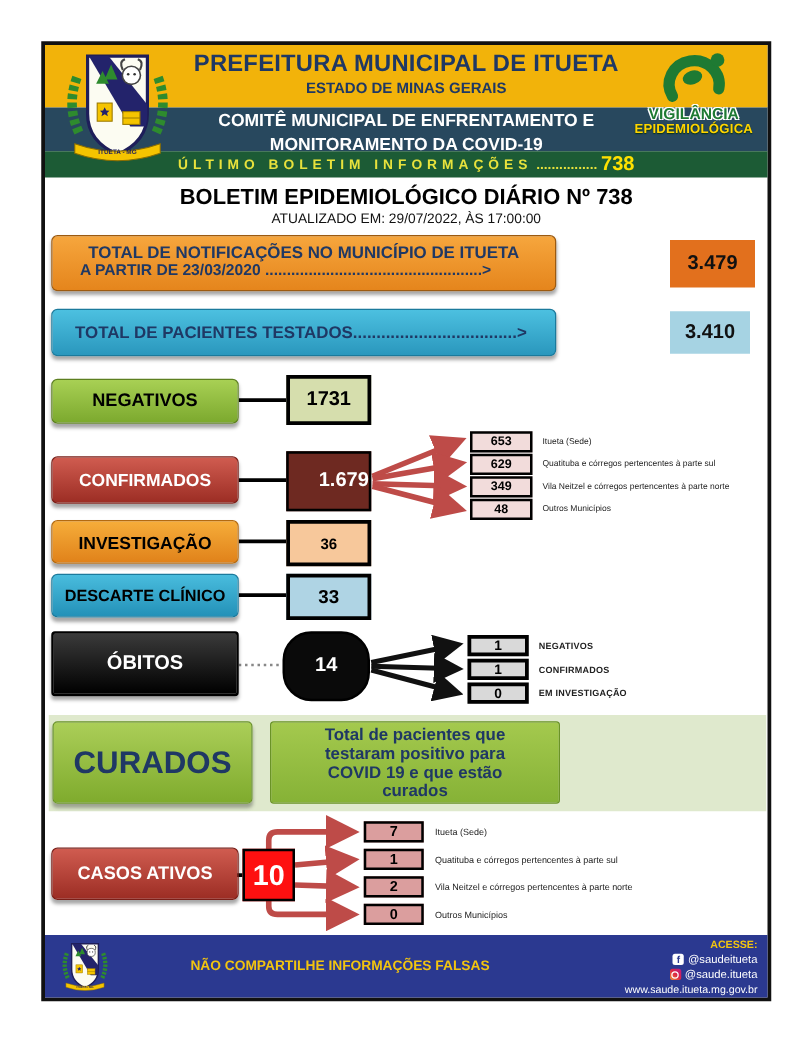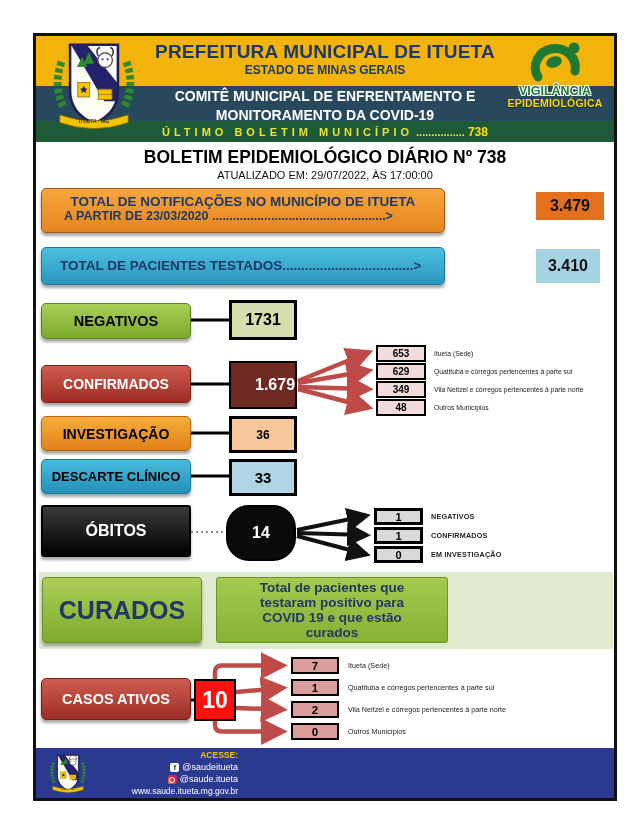--- a/index.html
+++ b/index.html
@@ -14,21 +14,21 @@
   
   .band-yellow { position:absolute; left:0; top:0; width:578px; height:50px; background:#F2B30A; text-align:center; }
   .band-blue   { position:absolute; left:0; top:50px; width:578px; height:35px; background:#28485E; text-align:center; }
   .band-green  { position:absolute; left:0; top:85px; width:578px; height:21px; background:#1C5B35;
                  display:flex; align-items:center; justify-content:center; }
   .muni-title { padding-top:5px; font-size:19px; font-weight:bold; color:#1F3864; letter-spacing:.2px;}
   .muni-sub   { font-size:12px; font-weight:bold; color:#1F3864; }
   .committee  { font-size:14px; font-weight:bold; color:#fff; line-height:17px; padding-top:2px; }
   .lbl-lastb  { color:#E8E23C; font-size:11px; font-weight:bold; letter-spacing:4px; }
   .dots-lastb { color:#E8E23C; font-size:11px; font-weight:bold; margin:0 3px; }
-  .num-lastb  { color:#FFE100; font-size:12px; font-weight:bold; }
+  .num-lastb  { color:#FFE100; font-size:16px; font-weight:bold; }
   
   .coat-hdr { position:absolute; left:12px; top:2px; width:92px; height:94px; z-index:6; }
   .vig-logo { position:absolute; right:3px; top:1px; width:112px; height:86px; z-index:6;
               display:flex; flex-direction:column; align-items:center; }
   .vig-swoosh { width:66px; height:48px; }
   .vig-t1 { font-size:12.5px; font-weight:bold; color:#1E7A33; line-height:12px;
             text-shadow:-1px -1px 0 #fff,1px -1px 0 #fff,-1px 1px 0 #fff,1px 1px 0 #fff; }
   .vig-t2 { font-size:10.5px; font-weight:bold; color:#FFD400; line-height:12px; letter-spacing:.2px;
             text-shadow:0 1px 1px #06300d; }
   
@@ -39,21 +39,21 @@
   
   .bar { position:absolute; left:5px; width:404px; border-radius:5px;
          box-shadow:0 3px 3px rgba(0,0,0,.35); color:#1F3864; font-weight:bold; }
   .bar-notif { top:152px; height:45px; background:linear-gradient(#F6A63D,#E5851C); border:1px solid #9C5A10; }
   .bar-notif .l1 { text-align:center; font-size:13.5px; padding-top:5px; }
   .bar-notif .l2 { font-size:12.5px; padding-left:22px; }
   .bar-tested { top:211px; height:38px; background:linear-gradient(#4CC0E0,#2A97BD); border:1px solid #1B7A9C;
                 font-size:13.5px; line-height:36px; padding-left:18px; }
   .val { position:absolute; display:flex; align-items:center; justify-content:center;
          font-weight:bold; color:#111; }
-  .val-notif  { left:500px; top:156px; width:68px; height:28px; background:#E2701D; font-size:16px; }
+  .val-notif  { left:500px; top:156px; width:68px; height:38px; background:#E2701D; font-size:16px; }
   .val-tested { left:500px; top:213px; width:64px; height:34px; background:#A6D3E3; font-size:16px; }
   
   .btn { position:absolute; left:5px; width:150px; border-radius:5px;
          display:flex; align-items:center; justify-content:center; font-weight:bold;
          box-shadow:0 3px 3px rgba(0,0,0,.35); }
   .btn-neg  { top:267px; height:36px; background:linear-gradient(#A8D054,#7CA92E); border:1px solid #5C7F20; color:#000; font-size:14.5px; }
   .btn-conf { top:329px; height:38px; background:linear-gradient(#D05C50,#9C2D24); border:1px solid #7A1F18; color:#fff; font-size:14px; }
   .btn-inv  { top:380px; height:35px; background:linear-gradient(#F6AD3A,#E0821A); border:1px solid #B36A10; color:#000; font-size:14px; }
   .btn-desc { top:423px; height:35px; background:linear-gradient(#49BCDD,#2391B8); border:1px solid #1B7A9C; color:#000; font-size:13px; }
   .btn-obit { top:469px; height:52px; background:linear-gradient(#3A3A3A,#000); border:2px solid #000; color:#fff; font-size:16px; border-radius:3px; }
@@ -173,21 +173,21 @@
 
   <div class="band-yellow">
     <div class="muni-title">PREFEITURA MUNICIPAL DE ITUETA</div>
     <div class="muni-sub">ESTADO DE MINAS GERAIS</div>
   </div>
   <div class="band-blue">
     <div class="committee">COMITÊ MUNICIPAL DE ENFRENTAMENTO E</div>
     <div class="committee">MONITORAMENTO DA COVID-19</div>
   </div>
   <div class="band-green">
-    <span class="lbl-lastb">ÚLTIMO BOLETIM MUNICÍPIO</span>
+    <span class="lbl-lastb">ÚLTIMO BOLETIM INFORMAÇÕES</span>
     <span class="dots-lastb">................</span>
     <span class="num-lastb">738</span>
   </div>
 
   <svg class="coat-hdr">
       <use href="#coat-symbol"></use>
     </svg>
 
   <div class="vig-logo">
     <svg class="vig-swoosh" viewBox="0 0 66 48" xmlns="http://www.w3.org/2000/svg">
@@ -252,20 +252,21 @@
   <div class="bkl caso abs2" style="top:643px">Quatituba e córregos pertencentes à parte sul</div>
   <div class="bkv caso abs2" style="top:665px">2</div>
   <div class="bkl caso abs2" style="top:665px">Vila Neitzel e córregos pertencentes à parte norte</div>
   <div class="bkv caso abs2" style="top:687px">0</div>
   <div class="bkl caso abs2" style="top:687px">Outros Municípios</div>
 
   <div class="footer">
     <svg class="coat-ftr">
         <use href="#coat-symbol"></use>
       </svg>
+    <div class="ftr-warning">NÃO COMPARTILHE INFORMAÇÕES FALSAS</div>
     <div class="ftr-right">
       <div class="ftr-access">ACESSE:</div>
       <div class="ftr-handle"><span class="ic ic-fb"></span><span>@saudeitueta</span></div>
       <div class="ftr-handle"><span class="ic ic-ig"></span><span>@saude.itueta</span></div>
       <div class="ftr-site">www.saude.itueta.mg.gov.br</div>
     </div>
   </div>
 
 </div>
 

